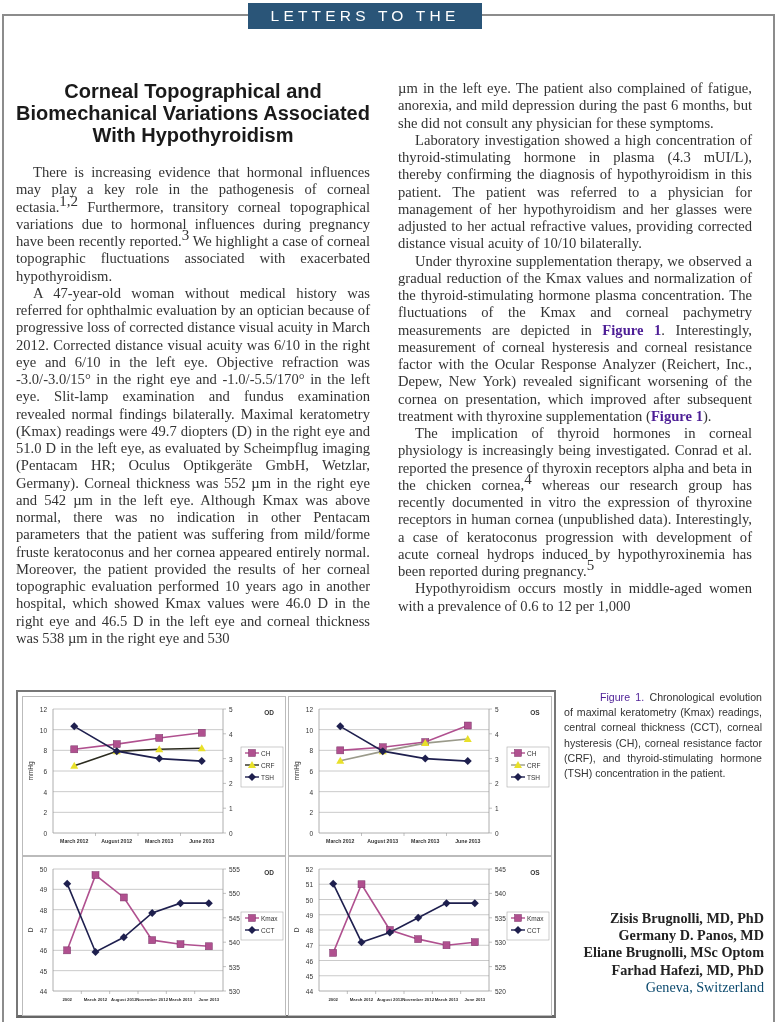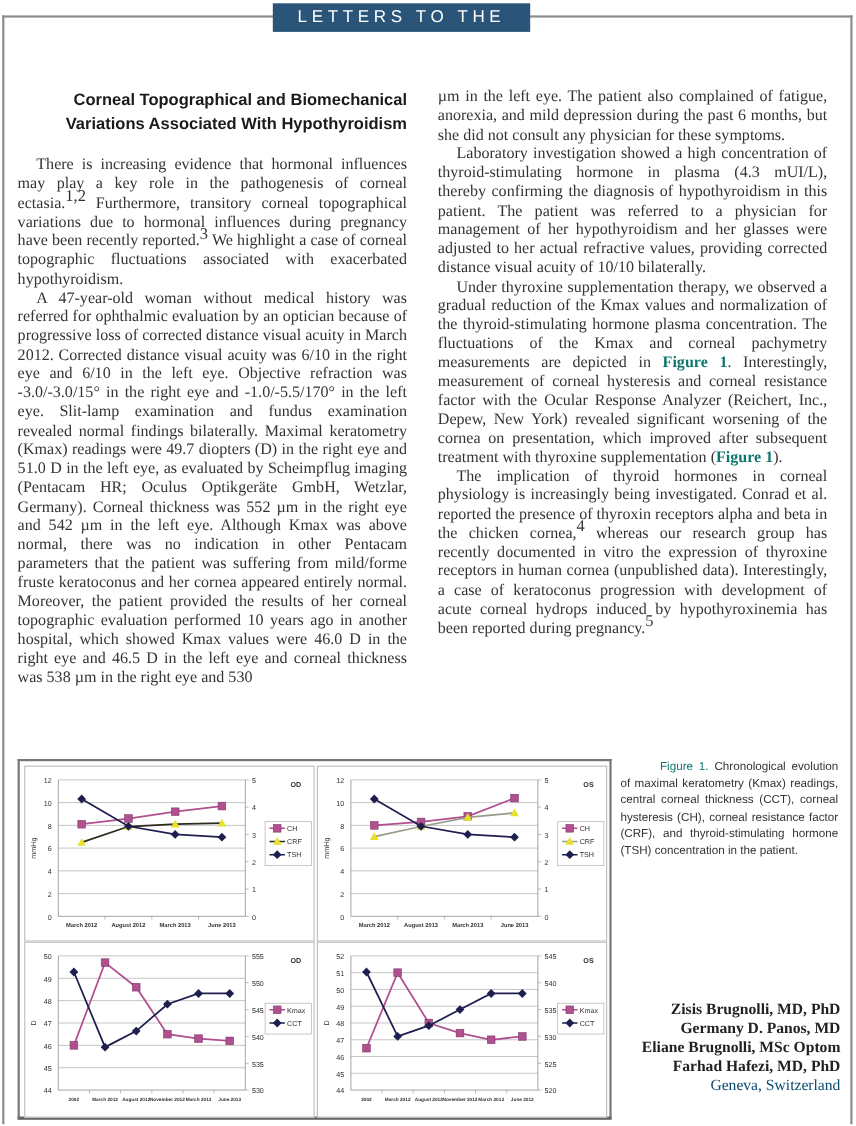--- a/index.html
+++ b/index.html
@@ -6,25 +6,25 @@
   html, body { width: 778px; height: 1024px; background: #fff; overflow: hidden; }
   body { position: relative; font-family: "DejaVu Serif", "Liberation Serif", serif; color: #2a2a2a; }
 
   .frame { position: absolute; left: 2px; top: 14px; width: 773px; height: 1008px; border: 2px solid #8c8c8c; border-bottom: none; }
   .header-tab { position: absolute; left: 248px; top: 3px; width: 234px; height: 26px; background: #2a5578; color: #fff;
     font-family: "Liberation Sans", "DejaVu Sans", sans-serif; font-size: 15.5px; letter-spacing: 4.2px; line-height: 26px; text-align: center; }
 
   .col { position: absolute; top: 80px; width: 354px; font-family: "Liberation Serif", serif; font-size: 14.6px; line-height: 17.25px; text-align: justify; color: #333; }
   .col-left { left: 16px; }
   .col-right { left: 398px; top: 80px; }
-  .title { font-family: "Liberation Sans", "DejaVu Sans", sans-serif; font-weight: bold; font-size: 15px; line-height: 22px; color: #1a1a1a; text-align: right; margin-bottom: 18px; }
+  .title { font-family: "Liberation Sans", "DejaVu Sans", sans-serif; font-weight: bold; font-size: 20px; line-height: 22px; color: #1a1a1a; text-align: center; margin-bottom: 18px; }
   .para { text-indent: 17px; }
   .para.noindent { text-indent: 0; }
   sup { font-size: 15px; line-height: 0; vertical-align: super; }
-  b { font-weight: bold; color: #0f766e; }
+  b { font-weight: bold; color: #4c1d95; }
 
   .figbox { position: absolute; left: 16px; top: 690px; width: 540px; height: 328px; border: 2px solid #777; border-bottom: 3px solid #666; background: #fff; }
   .panel { position: absolute; width: 264px; height: 160px; border: 1px solid #bbb; background: #fff; }
   .panel svg { position: absolute; left: 0; top: 0; }
   .figcap { position: absolute; left: 564px; top: 690px; width: 198px; font-family: "Liberation Sans", "DejaVu Sans", sans-serif; font-size: 10.6px; line-height: 15.2px; color: #333; text-align: justify; }
   .figcap b { font-weight: normal; margin-left: 36px; }
   .authors { position: absolute; right: 14px; top: 910px; text-align: right; font-family: "Liberation Serif", serif; font-size: 14.2px; line-height: 17.2px; color: #222; }
   .authors .name { font-weight: bold; }
   .authors .loc { color: #0c4a6e; }
 </style>
@@ -38,20 +38,21 @@
   <div class="title">Corneal Topographical and Biomechanical Variations Associated With Hypothyroidism</div>
   <p class="para"><span>There is increasing evidence that hormonal influences may play a key role in the pathogenesis of corneal ectasia.</span><sup>1,2</sup><span> Furthermore, transitory corneal topographical variations due to hormonal influences during pregnancy have been recently reported.</span><sup>3</sup><span> We highlight a case of corneal topographic fluctuations associated with exacerbated hypothyroidism.</span></p>
   <p class="para"><span>A 47-year-old woman without medical history was referred for ophthalmic evaluation by an optician because of progressive loss of corrected distance visual acuity in March 2012. Corrected distance visual acuity was 6/10 in the right eye and 6/10 in the left eye. Objective refraction was -3.0/-3.0/15° in the right eye and -1.0/-5.5/170° in the left eye. Slit-lamp examination and fundus examination revealed normal findings bilaterally. Maximal keratometry (Kmax) readings were 49.7 diopters (D) in the right eye and 51.0 D in the left eye, as evaluated by Scheimpflug imaging (Pentacam HR; Oculus Optikgeräte GmbH, Wetzlar, Germany). Corneal thickness was 552 µm in the right eye and 542 µm in the left eye. Although Kmax was above normal, there was no indication in other Pentacam parameters that the patient was suffering from mild/forme fruste keratoconus and her cornea appeared entirely normal. Moreover, the patient provided the results of her corneal topographic evaluation performed 10 years ago in another hospital, which showed Kmax values were 46.0 D in the right eye and 46.5 D in the left eye and corneal thickness was 538 µm in the right eye and 530</span></p>
 </div>
 
 <div class="col col-right">
   <p class="para noindent"><span>µm in the left eye. The patient also complained of fatigue, anorexia, and mild depression during the past 6 months, but she did not consult any physician for these symptoms.</span></p>
   <p class="para"><span>Laboratory investigation showed a high concentration of thyroid-stimulating hormone in plasma (4.3 mUI/L), thereby confirming the diagnosis of hypothyroidism in this patient. The patient was referred to a physician for management of her hypothyroidism and her glasses were adjusted to her actual refractive values, providing corrected distance visual acuity of 10/10 bilaterally.</span></p>
   <p class="para"><span>Under thyroxine supplementation therapy, we observed a gradual reduction of the Kmax values and normalization of the thyroid-stimulating hormone plasma concentration. The fluctuations of the Kmax and corneal pachymetry measurements are depicted in </span><b>Figure 1</b><span>. Interestingly, measurement of corneal hysteresis and corneal resistance factor with the Ocular Response Analyzer (Reichert, Inc., Depew, New York) revealed significant worsening of the cornea on presentation, which improved after subsequent treatment with thyroxine supplementation (</span><b>Figure 1</b><span>).</span></p>
   <p class="para"><span>The implication of thyroid hormones in corneal physiology is increasingly being investigated. Conrad et al. reported the presence of thyroxin receptors alpha and beta in the chicken cornea,</span><sup>4</sup><span> whereas our research group has recently documented in vitro the expression of thyroxine receptors in human cornea (unpublished data). Interestingly, a case of keratoconus progression with development of acute corneal hydrops induced by hypothyroxinemia has been reported during pregnancy.</span><sup>5</sup></p>
+  <p class="para"><span>Hypothyroidism occurs mostly in middle-aged women with a prevalence of 0.6 to 12 per 1,000</span></p>
 </div>
 
 <div class="figbox">
   <div class="panel" style="left:4px;top:4px;">
       <svg id="c0" width="264" height="160">
         <text x="24" y="139" font-size="6.5" text-anchor="end" fill="#333" font-family="Liberation Sans, DejaVu Sans, sans-serif">0</text>
         <line x1="30" x2="200" y1="115.33333333333334" y2="115.33333333333334" stroke="#bdbdbd" stroke-width="0.8"></line>
         <text x="24" y="118.33333333333334" font-size="6.5" text-anchor="end" fill="#333" font-family="Liberation Sans, DejaVu Sans, sans-serif">2</text>
         <line x1="30" x2="200" y1="94.66666666666667" y2="94.66666666666667" stroke="#bdbdbd" stroke-width="0.8"></line>
         <text x="24" y="97.66666666666667" font-size="6.5" text-anchor="end" fill="#333" font-family="Liberation Sans, DejaVu Sans, sans-serif">4</text>

